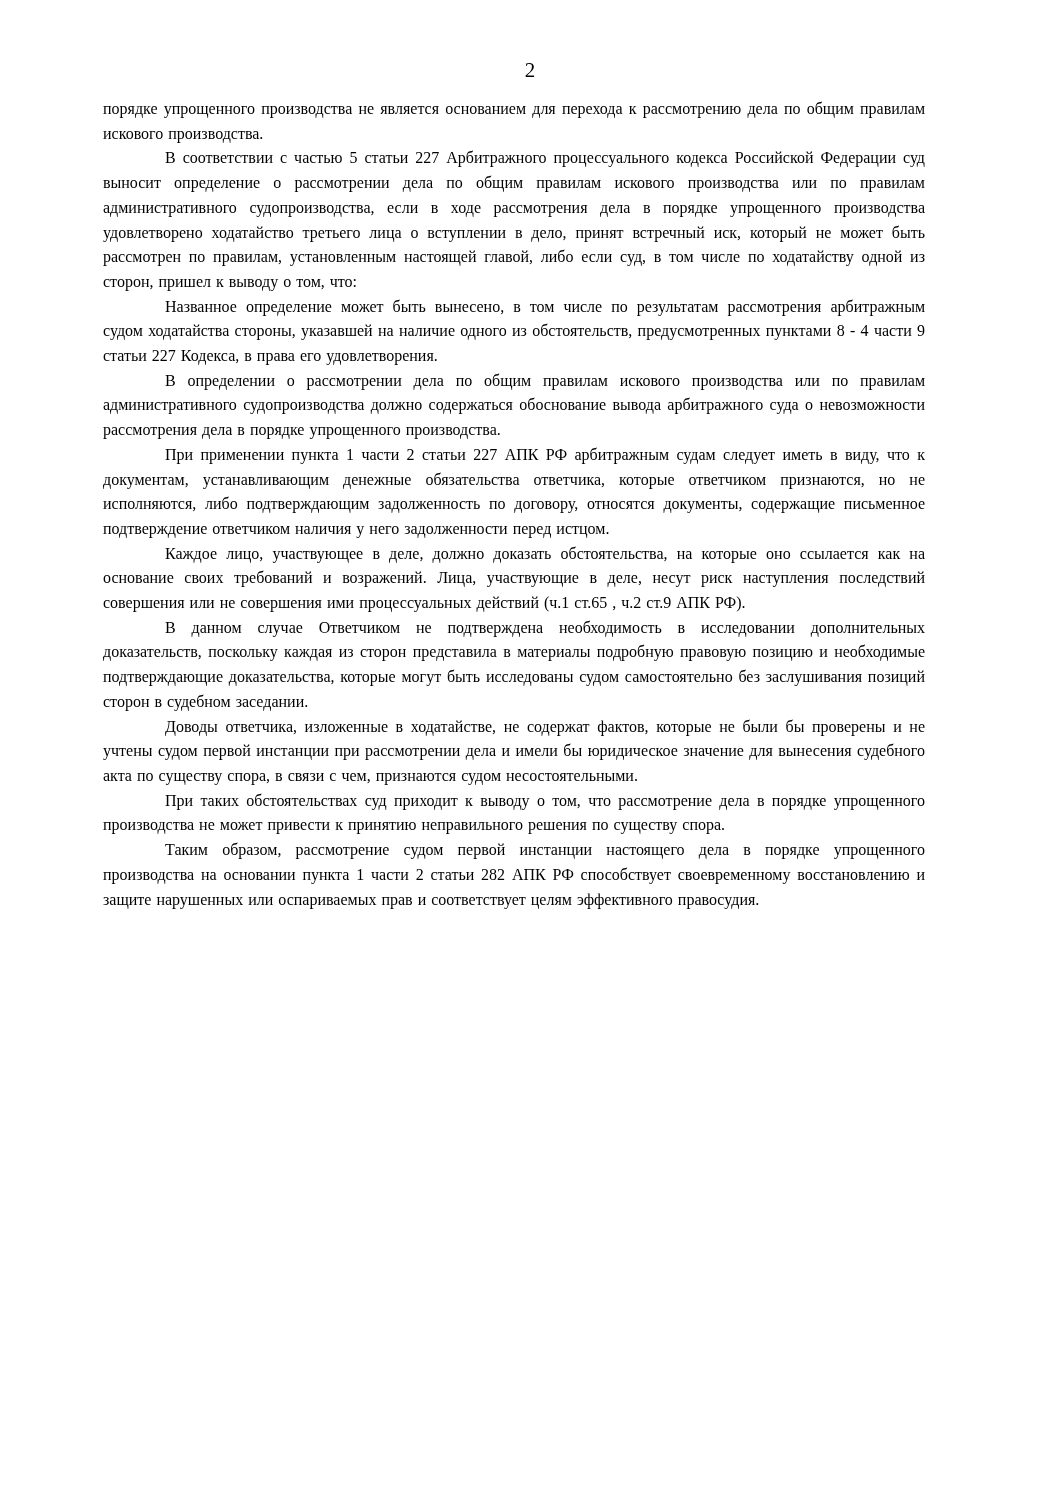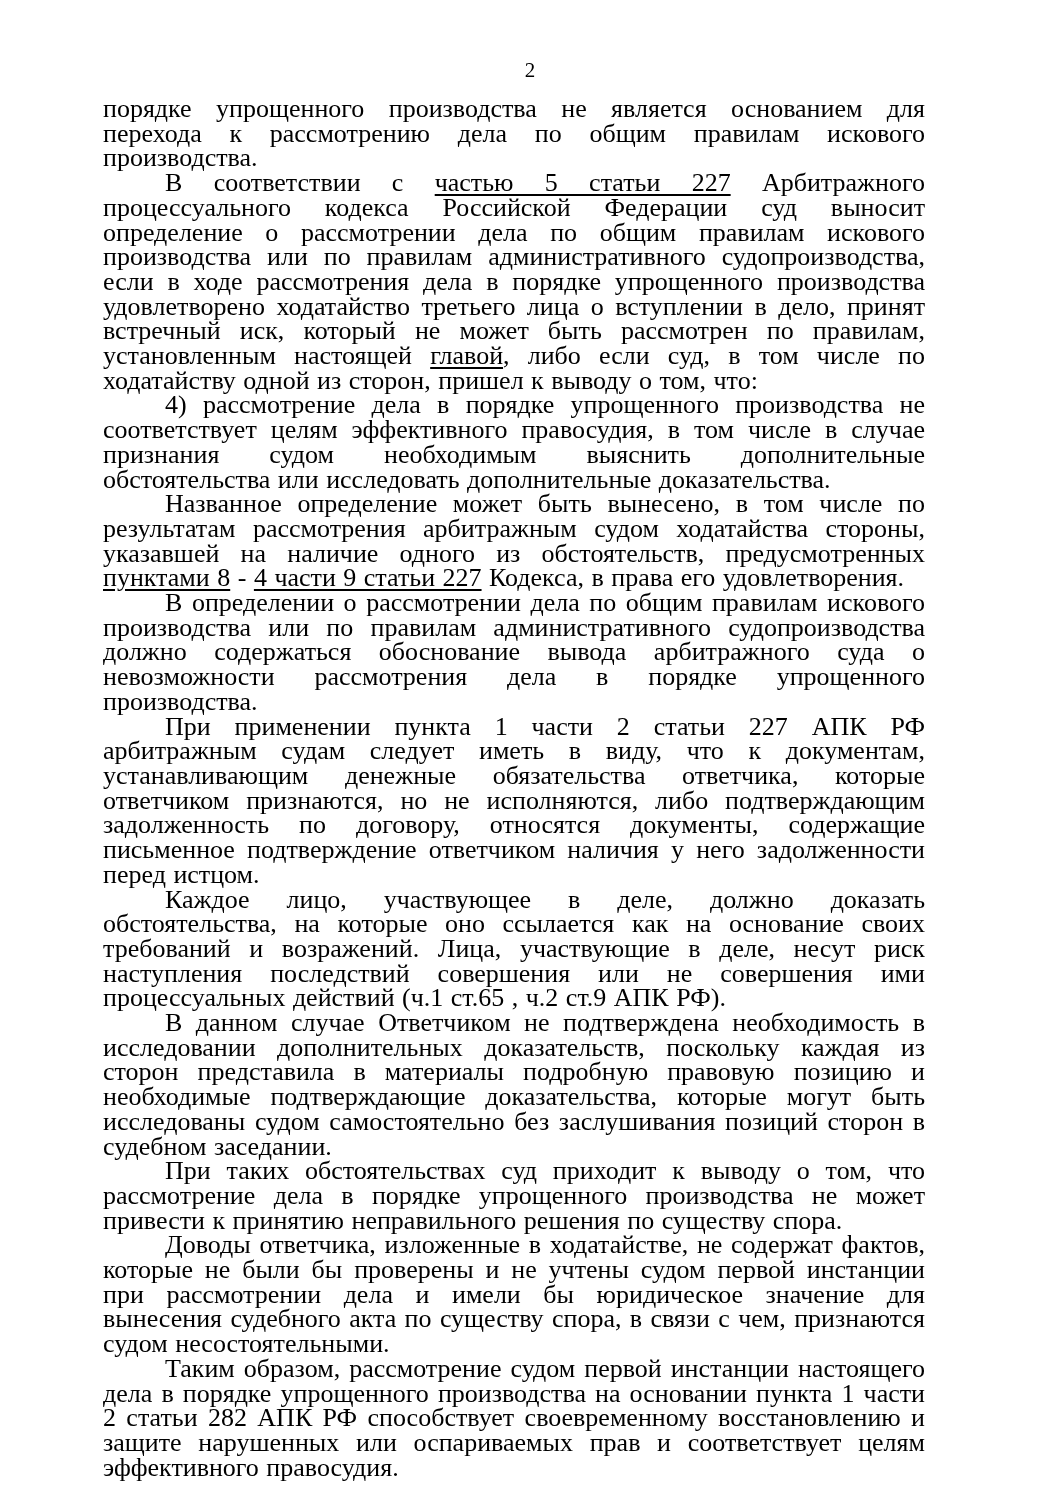--- a/index.html
+++ b/index.html
@@ -20,40 +20,39 @@
     width: 100%;
     text-align: center;
     font-size: 21px;
     line-height: 24px;
   }
   .doc-body {
     position: absolute;
     top: 97px;
     left: 103px;
     width: 822px;
-    font-size: 26px;
+    font-size: 16px;
     line-height: 24.7px;
     text-align: justify;
     word-spacing: 1px;
   }
   .doc-body p { text-indent: 62px; }
   .doc-body p.no-indent { text-indent: 0; }
-  .u { text-decoration: underline; text-underline-offset: 3px; }
+  .u { text-underline-offset: 3px; }
 </style>
 </head>
 <body>
 
 <div class="page">
   <div class="page-number">2</div>
   <div class="doc-body">
       <p class="no-indent"><span>порядке упрощенного производства не является основанием для перехода к рассмотрению дела по общим правилам искового производства.</span></p>
       <p><span>В соответствии с </span><span class="u">частью 5 статьи 227</span><span> Арбитражного процессуального кодекса Российской Федерации суд выносит определение о рассмотрении дела по общим правилам искового производства или по правилам административного судопроизводства, если в ходе рассмотрения дела в порядке упрощенного производства удовлетворено ходатайство третьего лица о вступлении в дело, принят встречный иск, который не может быть рассмотрен по правилам, установленным настоящей </span><span class="u">главой</span><span>, либо если суд, в том числе по ходатайству одной из сторон, пришел к выводу о том, что:</span></p>
-      <p><span>4) рассмотрение дела в порядке упрощенного производства не соответствует целям эффективного правосудия, в том числе в случае признания судом необходимым выяснить дополнительные обстоятельства или исследовать дополнительные доказательства.</span></p>
       <p><span>Названное определение может быть вынесено, в том числе по результатам рассмотрения арбитражным судом ходатайства стороны, указавшей на наличие одного из обстоятельств, предусмотренных </span><span class="u">пунктами 8</span><span> - </span><span class="u">4 части 9 статьи 227</span><span> Кодекса, в права его удовлетворения.</span></p>
       <p><span>В определении о рассмотрении дела по общим правилам искового производства или по правилам административного судопроизводства должно содержаться обоснование вывода арбитражного суда о невозможности рассмотрения дела в порядке упрощенного производства.</span></p>
       <p><span>При применении пункта 1 части 2 статьи 227 АПК РФ арбитражным судам следует иметь в виду, что к документам, устанавливающим денежные обязательства ответчика, которые ответчиком признаются, но не исполняются, либо подтверждающим задолженность по договору, относятся документы, содержащие письменное подтверждение ответчиком наличия у него задолженности перед истцом.</span></p>
       <p><span>Каждое лицо, участвующее в деле, должно доказать обстоятельства, на которые оно ссылается как на основание своих требований и возражений. Лица, участвующие в деле, несут риск наступления последствий совершения или не совершения ими процессуальных действий (ч.1 ст.65 , ч.2 ст.9 АПК РФ).</span></p>
       <p><span>В данном случае Ответчиком не подтверждена необходимость в исследовании дополнительных доказательств, поскольку каждая из сторон представила в материалы подробную правовую позицию и необходимые подтверждающие доказательства, которые могут быть исследованы судом самостоятельно без заслушивания позиций сторон в судебном заседании.</span></p>
+      <p><span>Доводы ответчика, изложенные в ходатайстве, не содержат фактов, которые не были бы проверены и не учтены судом первой инстанции при рассмотрении дела и имели бы юридическое значение для вынесения судебного акта по существу спора, в связи с чем, признаются судом несостоятельными.</span></p>
       <p><span>При таких обстоятельствах суд приходит к выводу о том, что рассмотрение дела в порядке упрощенного производства не может привести к принятию неправильного решения по существу спора.</span></p>
-      <p><span>Доводы ответчика, изложенные в ходатайстве, не содержат фактов, которые не были бы проверены и не учтены судом первой инстанции при рассмотрении дела и имели бы юридическое значение для вынесения судебного акта по существу спора, в связи с чем, признаются судом несостоятельными.</span></p>
       <p><span>Таким образом, рассмотрение судом первой инстанции настоящего дела в порядке упрощенного производства на основании пункта 1 части 2 статьи 282 АПК РФ способствует своевременному восстановлению и защите нарушенных или оспариваемых прав и соответствует целям эффективного правосудия.</span></p>
     </div>
 </div>
 
 </body></html>

